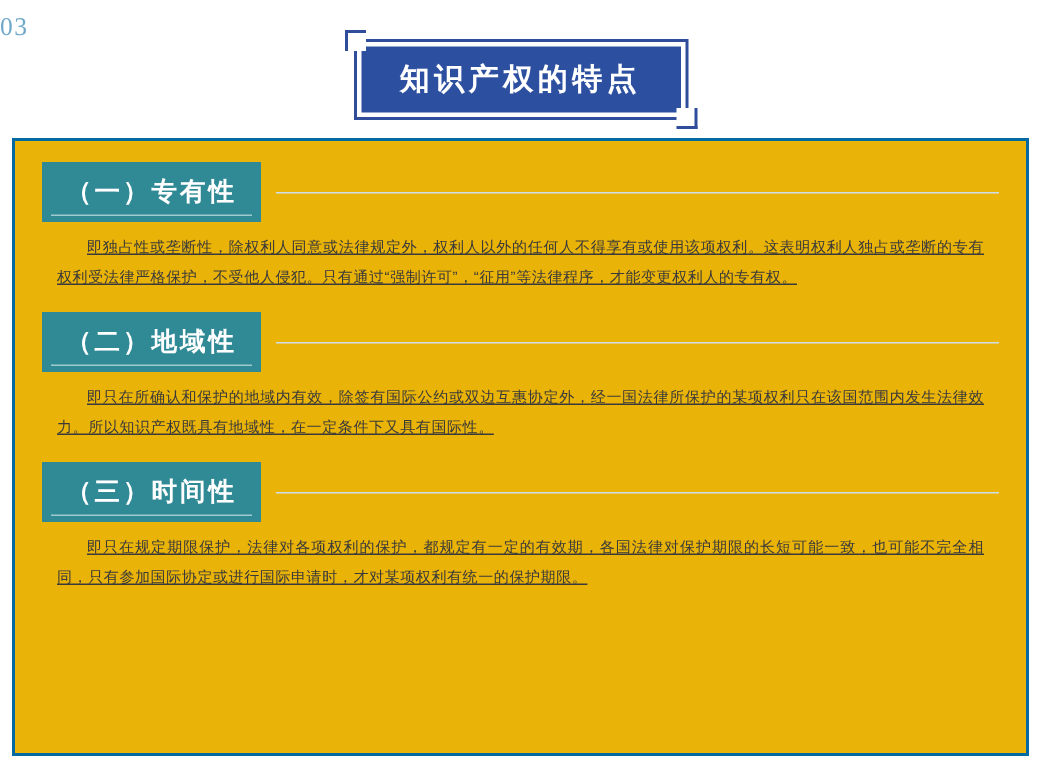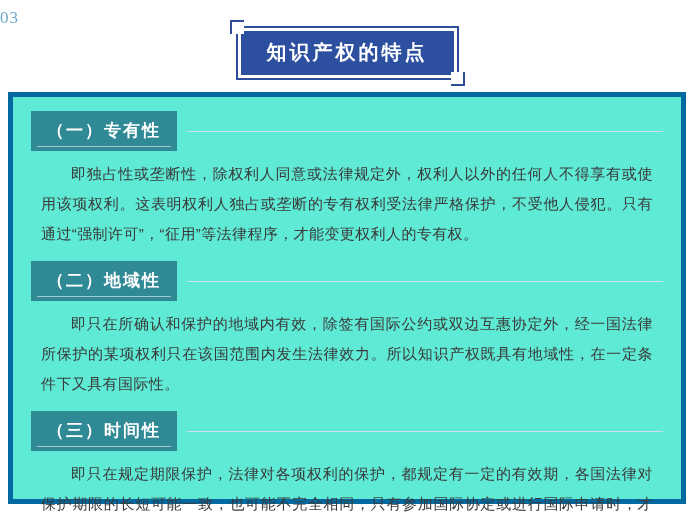--- a/index.html
+++ b/index.html
@@ -72,23 +72,23 @@
   .tc-tl { left: -8px; top: -8px; border-right: none; border-bottom: none; }
   .tc-br { right: -8px; bottom: -8px; border-left: none; border-top: none; }
 
   
   .panel {
     position: absolute;
     left: 8px;
     top: 92px;
     width: 678px;
     height: 412px;
-    border: 5px solid #0369a1;
+    border: 2px solid #0369a1;
     box-sizing: border-box;
-    background: #5eead4;
+    background: #eab308;
   }
   .panel-inner {
     padding: 14px 18px 8px 18px;
   }
 
   
   .item { margin-bottom: 2px; }
   .head-row {
     display: flex;
     align-items: center;
@@ -115,28 +115,29 @@
   }
   .head-rule {
     flex: 1;
     height: 1px;
     background: #cfe0ea;
     margin-left: 10px;
   }
 
   
   .para {
-    font-size: 15px;
+    font-size: 10px;
     line-height: 2.0;
     color: #3a3a3a;
     text-align: justify;
     text-indent: 2em;
     padding: 2px 10px 10px 10px;
     letter-spacing: 0.4px;
     font-family: "Liberation Sans", sans-serif;
+    text-decoration: underline;
   }
 </style>
 </head>
 <body>
 
 <div class="page">
 
   <div class="header">
     <div class="section-number">03</div>
     <div class="title-wrap">

